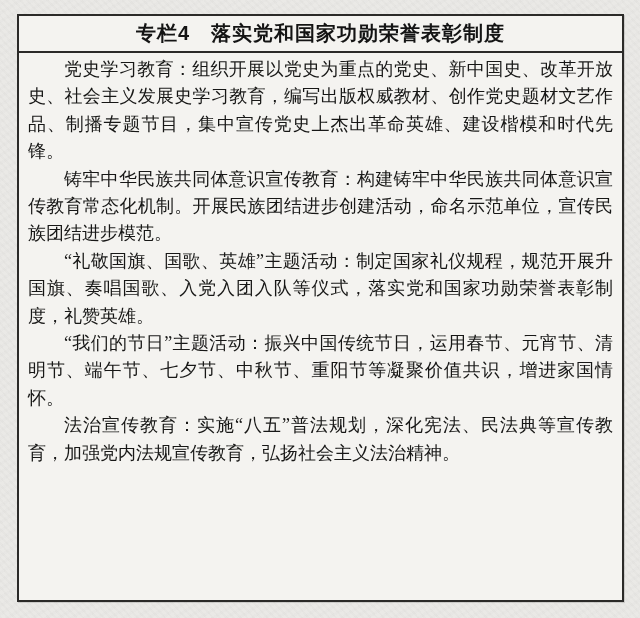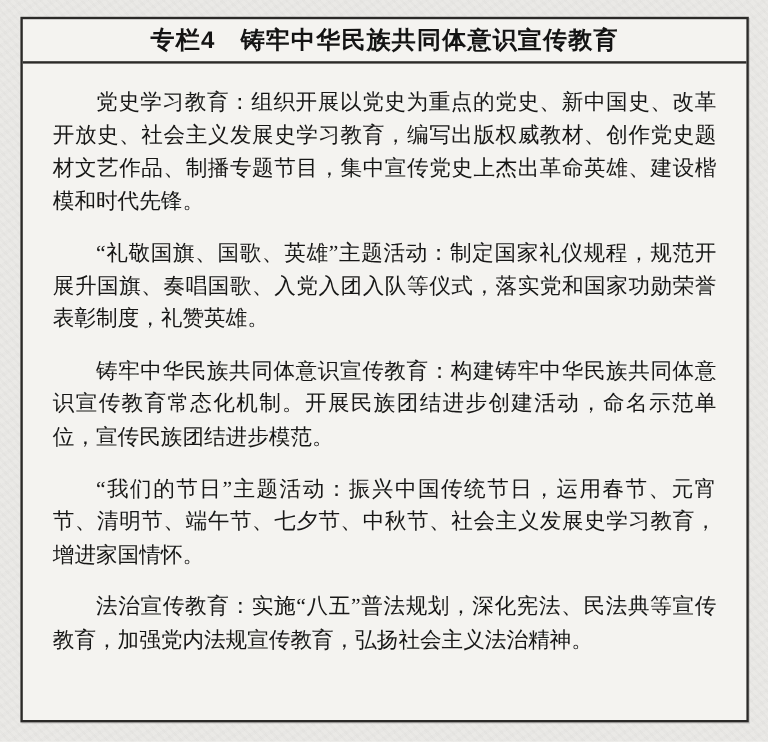--- a/index.html
+++ b/index.html
@@ -48,32 +48,32 @@
   .panel-body {
     box-sizing: border-box;
     padding: 3px 9px 0 9px;
     color: #171716;
     font-size: 18px;
     line-height: 27.4px;
     text-align: justify;
     text-justify: inter-ideograph;
   }
   .panel-body p {
-    margin: 16px;
+    margin: 0;
     text-indent: 2em;
   }
 </style>
 </head>
 <body>
 
 <div class="panel">
   <div class="panel-header">
-    <span class="panel-title">专栏4　铸牢中华民族共同体意识宣传教育</span>
+    <span class="panel-title">专栏4　落实党和国家功勋荣誉表彰制度</span>
   </div>
   <div class="panel-body">
 
   <p>党史学习教育：组织开展以党史为重点的党史、新中国史、改革开放史、社会主义发展史学习教育，编写出版权威教材、创作党史题材文艺作品、制播专题节目，集中宣传党史上杰出革命英雄、建设楷模和时代先锋。</p>
+      <p>铸牢中华民族共同体意识宣传教育：构建铸牢中华民族共同体意识宣传教育常态化机制。开展民族团结进步创建活动，命名示范单位，宣传民族团结进步模范。</p>
       <p>“礼敬国旗、国歌、英雄”主题活动：制定国家礼仪规程，规范开展升国旗、奏唱国歌、入党入团入队等仪式，落实党和国家功勋荣誉表彰制度，礼赞英雄。</p>
-      <p>铸牢中华民族共同体意识宣传教育：构建铸牢中华民族共同体意识宣传教育常态化机制。开展民族团结进步创建活动，命名示范单位，宣传民族团结进步模范。</p>
-      <p>“我们的节日”主题活动：振兴中国传统节日，运用春节、元宵节、清明节、端午节、七夕节、中秋节、社会主义发展史学习教育，增进家国情怀。</p>
+      <p>“我们的节日”主题活动：振兴中国传统节日，运用春节、元宵节、清明节、端午节、七夕节、中秋节、重阳节等凝聚价值共识，增进家国情怀。</p>
       <p>法治宣传教育：实施“八五”普法规划，深化宪法、民法典等宣传教育，加强党内法规宣传教育，弘扬社会主义法治精神。</p>
     </div>
 </div>
 
 </body></html>

